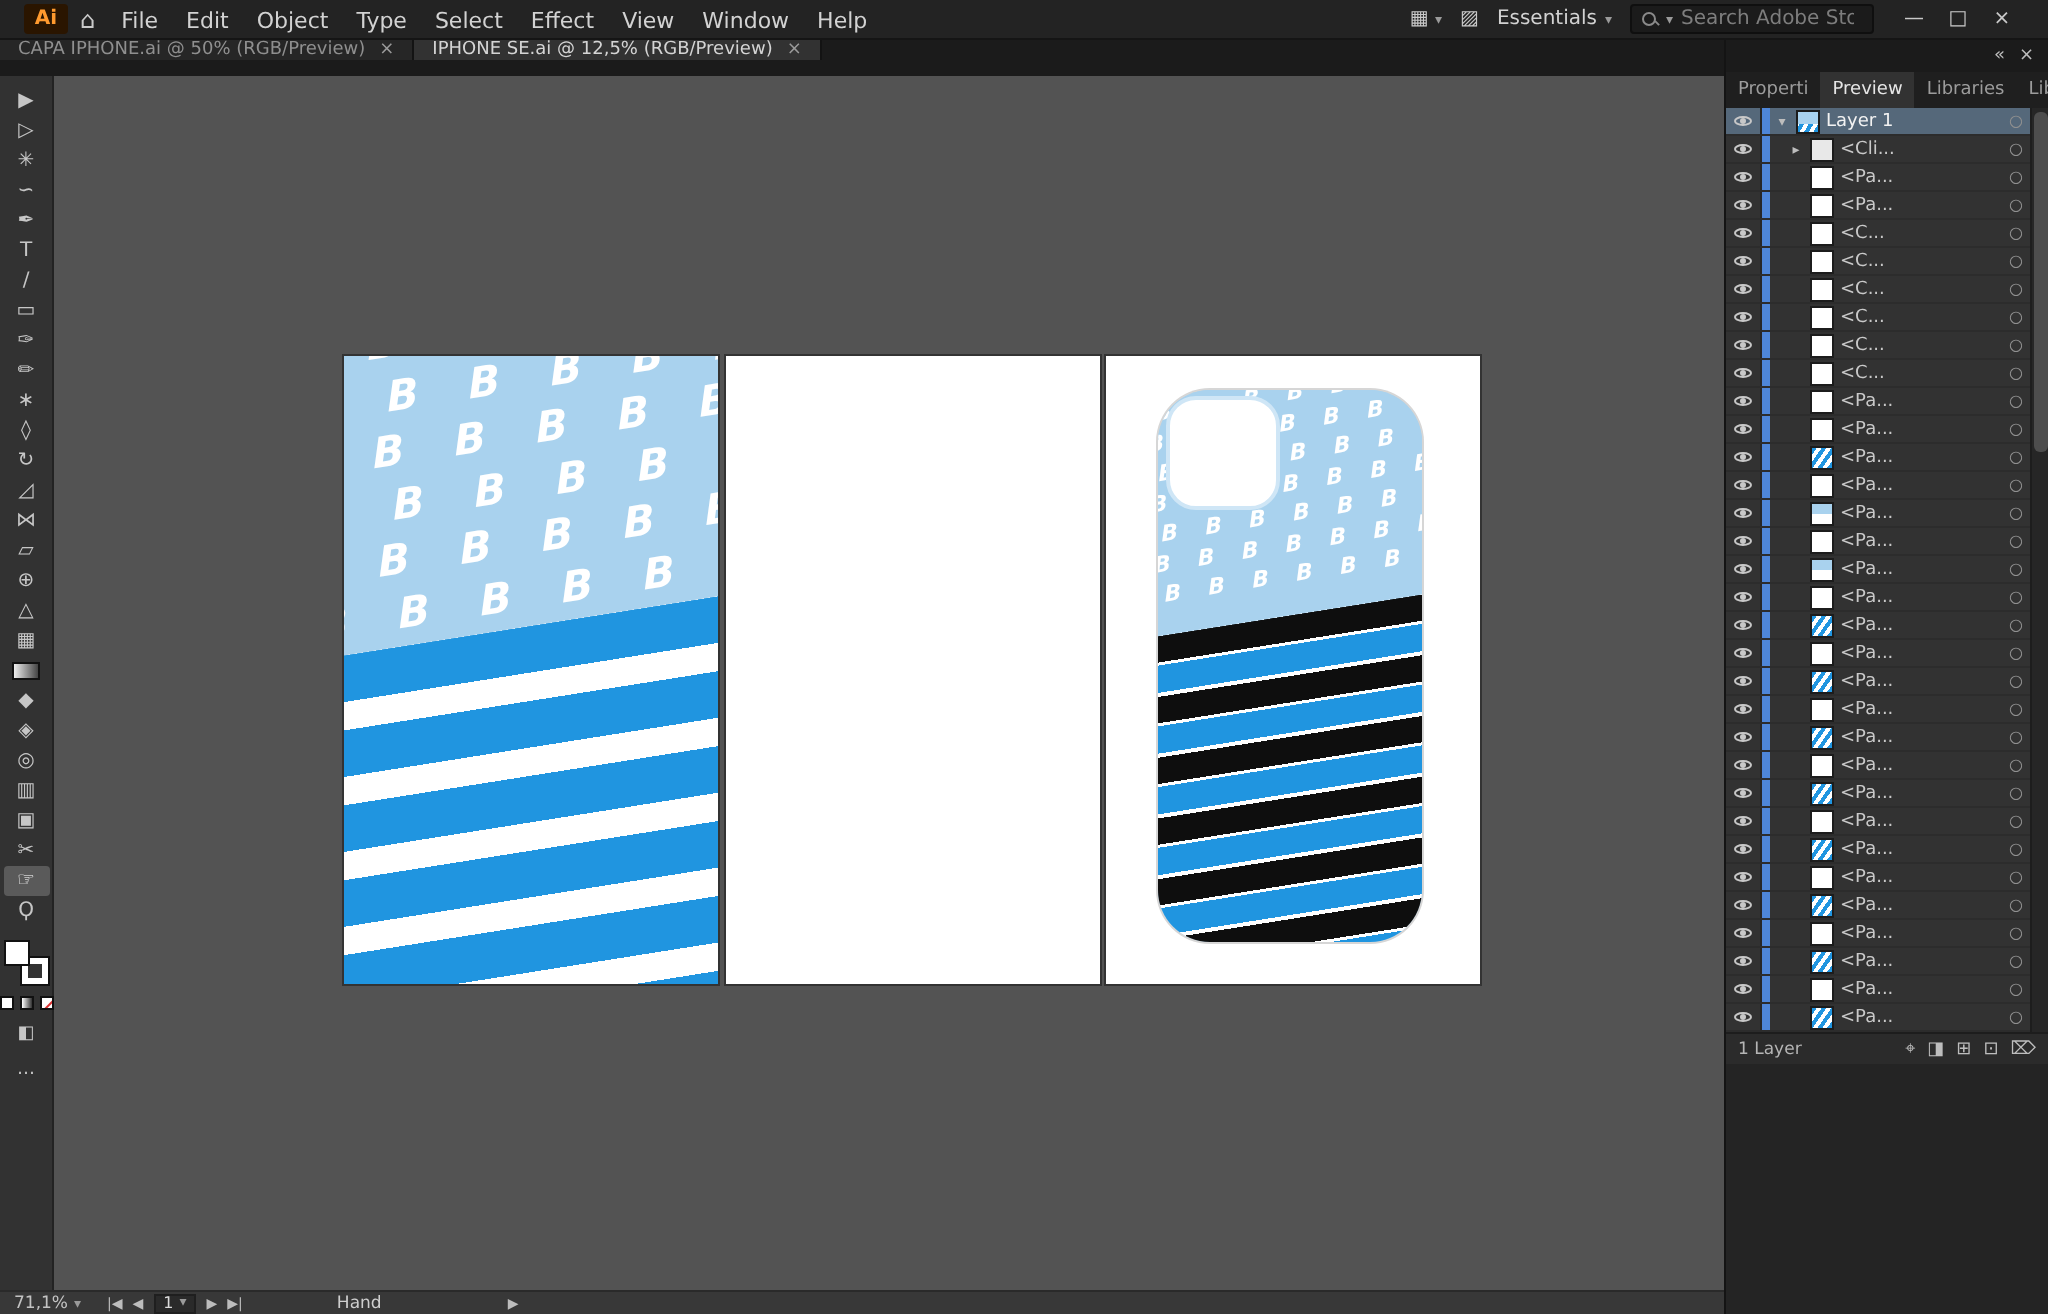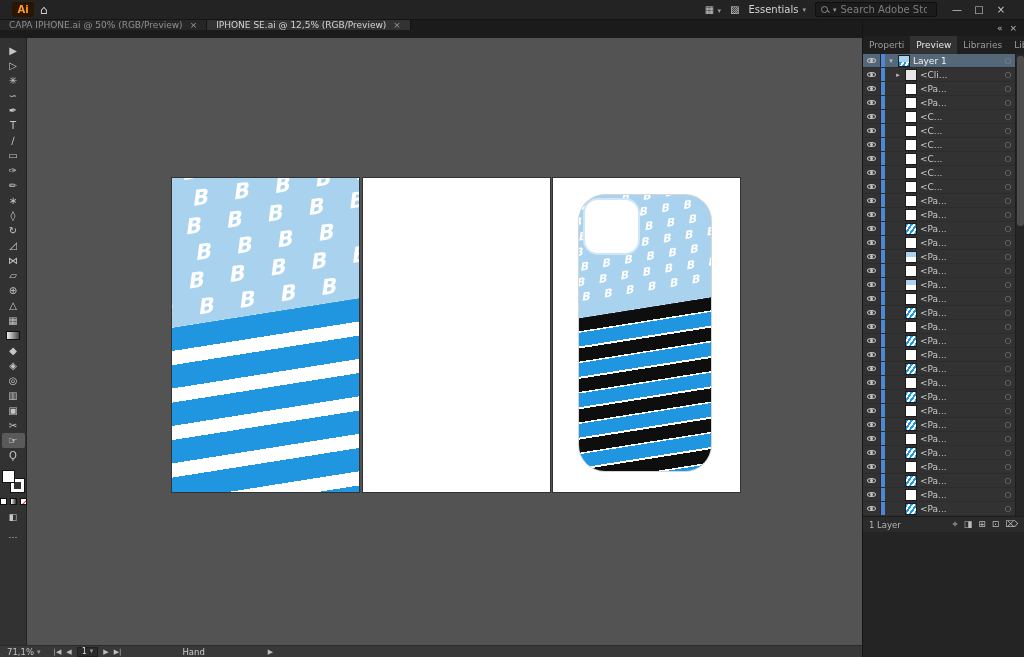--- a/index.html
+++ b/index.html
@@ -87,31 +87,32 @@
   .vthumb{position:absolute;left:1px;top:2px;width:7px;height:170px;background:#4d4d4d;border-radius:3px}
   .layers-footer{height:16px;background:#2b2b2b;border-top:1px solid #1d1d1d;display:flex;align-items:center;padding:0 6px;color:#b5b5b5;font-size:8.5px}
   .lf-icons{margin-left:auto;display:flex;gap:6px;font-size:9px;color:#bdbdbd}
   .lf-icon{cursor:default}
 
   
   .statusbar{position:absolute;left:0;top:645px;width:862px;height:12px;background:#383838;border-top:1px solid #2a2a2a;display:flex;align-items:center;gap:5px;padding:0 7px;font-size:8.5px;color:#c3c3c3;z-index:6}
   .sb-zoom{display:flex;align-items:center;gap:3px}
   .sb-nav{display:flex;align-items:center;gap:5px;margin-left:8px;font-size:7px;color:#bdbdbd}
   .abnum{background:#2a2a2a;border:1px solid #1f1f1f;color:#ddd;padding:0 4px;height:10px;line-height:9px;font-size:8px;display:flex;align-items:center;gap:3px}
-  .sb-tool{margin-left:56px;color:#cfcfcf}
+  .sb-tool{margin-left:42px;color:#cfcfcf}
   .sb-expand{margin-left:58px;font-size:7px;color:#bdbdbd}
 </style>
 </head>
 <body>
 
 <div class="page">
 
   <div class="menubar">
     <div class="ai-logo">Ai</div>
     <span class="home">⌂</span>
+    <span id="menu-items"><span class="menu-item">File</span><span class="menu-item">Edit</span><span class="menu-item">Object</span><span class="menu-item">Type</span><span class="menu-item">Select</span><span class="menu-item">Effect</span><span class="menu-item">View</span><span class="menu-item">Window</span><span class="menu-item">Help</span></span>
     <div class="mb-right">
       <span class="mb-icon"><span>▦</span> <span class="tiny-arrow">▾</span></span>
       <span class="mb-icon">▨</span>
       <span class="workspace">
           <span>Essentials</span>
           <span class="tiny-arrow">▾</span>
         </span>
       <span class="search">
         <span class="mag"></span>
         <span class="tiny-arrow">▾</span>

